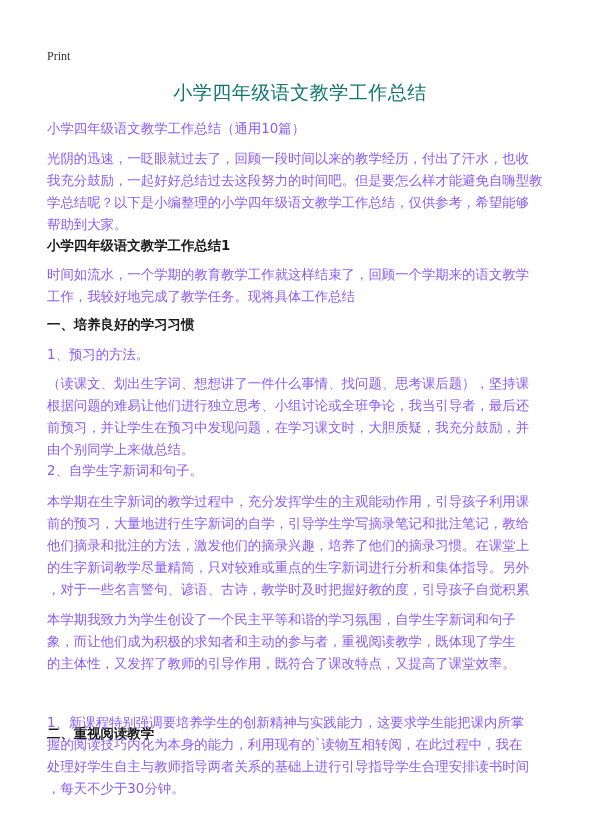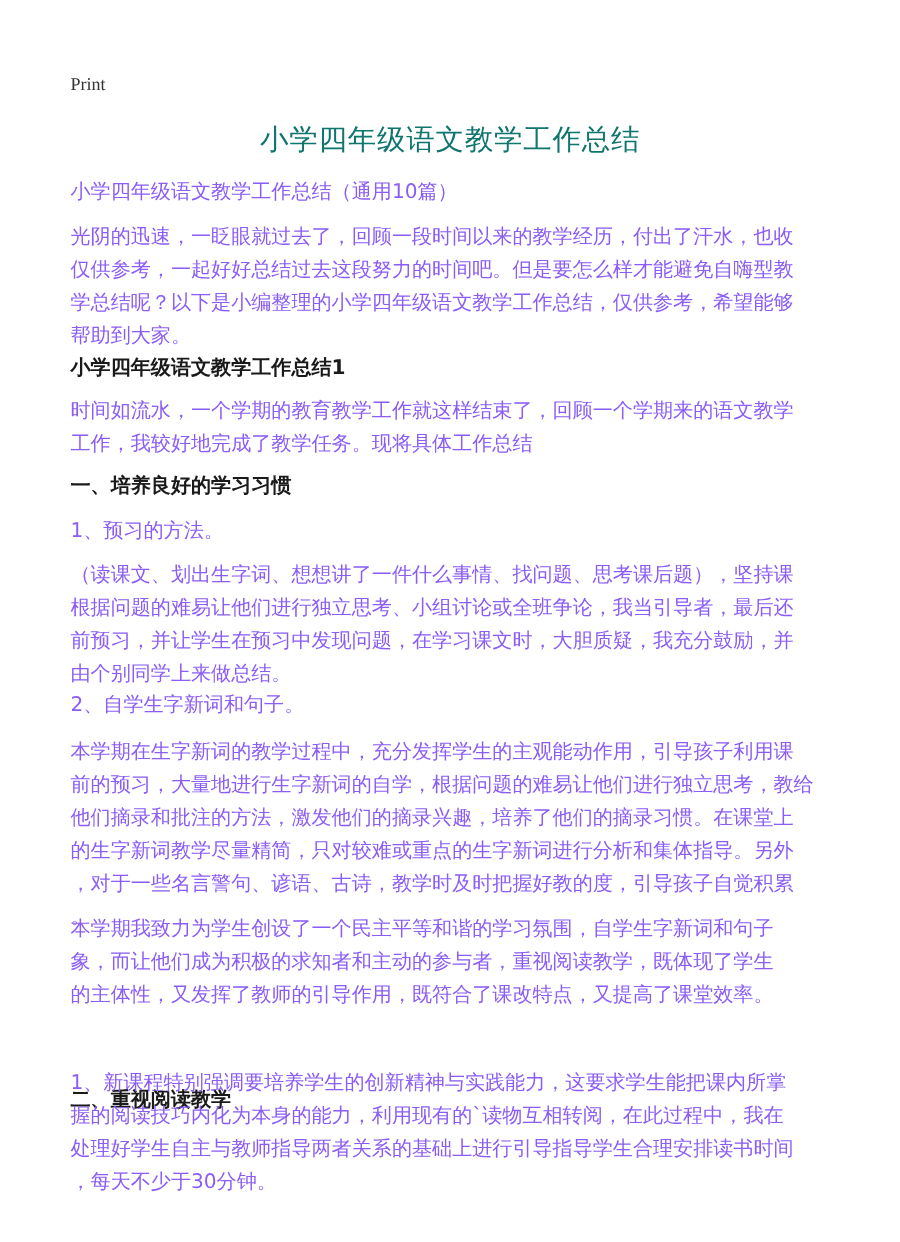--- a/index.html
+++ b/index.html
@@ -62,21 +62,21 @@
   <div class="print-label">Print</div>
 
   <div class="doc-title">小学四年级语文教学工作总结</div>
 
   <div class="block" style="top:118px;">
     <span class="line">小学四年级语文教学工作总结（通用10篇）</span>
   </div>
 
   <div class="block" style="top:148px;">
     <span class="line">光阴的迅速，一眨眼就过去了，回顾一段时间以来的教学经历，付出了汗水，也收</span>
-    <span class="line">仅供参考，一起好好总结过去这段努力的时间吧。但是要怎么样才能避免自嗨型教</span>
+    <span class="line">我充分鼓励，一起好好总结过去这段努力的时间吧。但是要怎么样才能避免自嗨型教</span>
     <span class="line">学总结呢？以下是小编整理的小学四年级语文教学工作总结，仅供参考，希望能够</span>
     <span class="line">帮助到大家。</span>
   </div>
 
   <div class="block heading" style="top:235px;">
     <span class="line">小学四年级语文教学工作总结1</span>
   </div>
 
   <div class="block" style="top:264px;">
     <span class="line">时间如流水，一个学期的教育教学工作就这样结束了，回顾一个学期来的语文教学</span>
@@ -97,21 +97,21 @@
     <span class="line">前预习，并让学生在预习中发现问题，在学习课文时，大胆质疑，我充分鼓励，并</span>
     <span class="line">由个别同学上来做总结。</span>
   </div>
 
   <div class="block" style="top:460px;">
     <span class="line">2、自学生字新词和句子。</span>
   </div>
 
   <div class="block" style="top:491px;">
     <span class="line">本学期在生字新词的教学过程中，充分发挥学生的主观能动作用，引导孩子利用课</span>
-    <span class="line">前的预习，大量地进行生字新词的自学，根据问题的难易让他们进行独立思考，教给</span>
+    <span class="line">前的预习，大量地进行生字新词的自学，引导学生学写摘录笔记和批注笔记，教给</span>
     <span class="line">他们摘录和批注的方法，激发他们的摘录兴趣，培养了他们的摘录习惯。在课堂上</span>
     <span class="line">的生字新词教学尽量精简，只对较难或重点的生字新词进行分析和集体指导。另外</span>
     <span class="line">，对于一些名言警句、谚语、古诗，教学时及时把握好教的度，引导孩子自觉积累</span>
     <span class="line">。</span>
   </div>
 
   <div class="block" style="top:609px;">
     <span class="line">本学期我致力为学生创设了一个民主平等和谐的学习氛围，自学生字新词和句子</span>
     <span class="line">象，而让他们成为积极的求知者和主动的参与者，重视阅读教学，既体现了学生</span>
     <span class="line">的主体性，又发挥了教师的引导作用，既符合了课改特点，又提高了课堂效率。</span>

